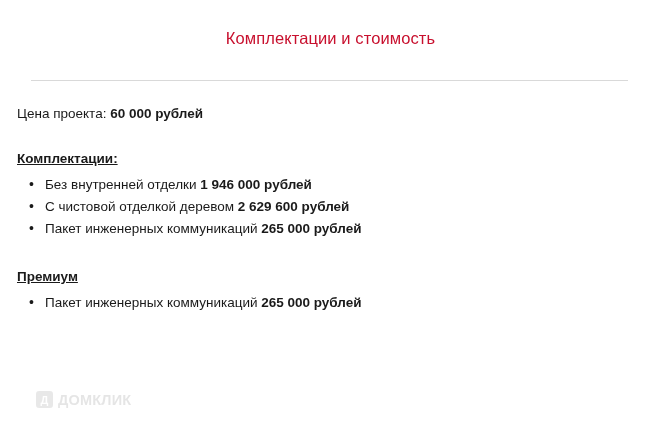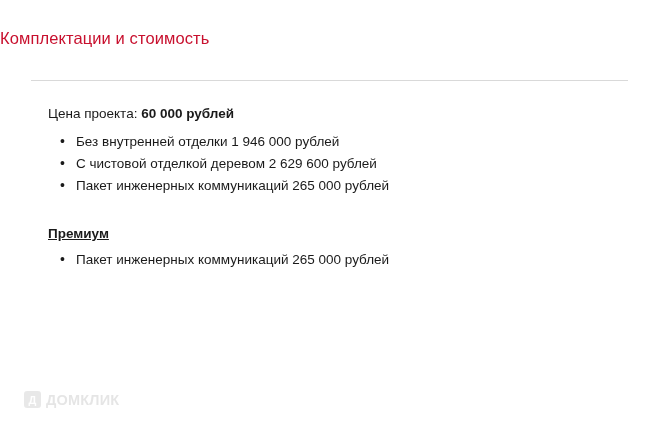--- a/index.html
+++ b/index.html
@@ -15,35 +15,35 @@
     overflow: hidden;
     position: relative;
   }
   .page {
     position: relative;
     width: 661px;
     height: 421px;
     box-sizing: border-box;
   }
   .title {
-    text-align: left;
+    text-align: center;
     color: #c8102e;
     font-size: 16.5px;
     font-weight: 400;
     margin: 0;
     padding-top: 29px;
     letter-spacing: 0.1px;
   }
   .divider {
     height: 1px;
     background: #d9d9d9;
     margin: 32px 33px 0 31px;
   }
   .content {
-    padding: 0 48px;
+    padding: 0 17px;
   }
   .price-line {
     font-size: 13.5px;
     margin-top: 24px;
     line-height: 1.35;
   }
   .price-line b {
     font-weight: bold;
   }
   .section-head {
@@ -72,28 +72,28 @@
   ul.items li::before {
     content: "•";
     position: absolute;
     left: 12px;
     top: -1px;
     font-size: 14px;
     line-height: 1.62;
     color: #1a1a1a;
   }
   ul.items li b {
-    font-weight: normal;
+    font-weight: bold;
   }
   .pkg-block + .pkg-block {
     margin-top: 0;
   }
   .watermark {
     position: absolute;
-    left: 24px;
+    left: 36px;
     bottom: 13px;
     display: flex;
     align-items: center;
     opacity: 0.22;
     pointer-events: none;
   }
   .watermark .wm-logo {
     width: 17px;
     height: 17px;
     border-radius: 3px;
@@ -123,20 +123,21 @@
 
   <div class="divider"></div>
 
   <div class="content">
 
     <div class="price-line">
       <span>Цена проекта:</span>
       <b>60 000 рублей</b>
     </div>
 
+    <div class="section-head">Комплектации:</div>
 
     <div class="pkg-block">
       <ul class="items">
         <li>
           <span>Без внутренней отделки </span><b>1 946 000 рублей</b>
         </li>
         <li>
           <span>С чистовой отделкой деревом </span><b>2 629 600 рублей</b>
         </li>
         <li>

